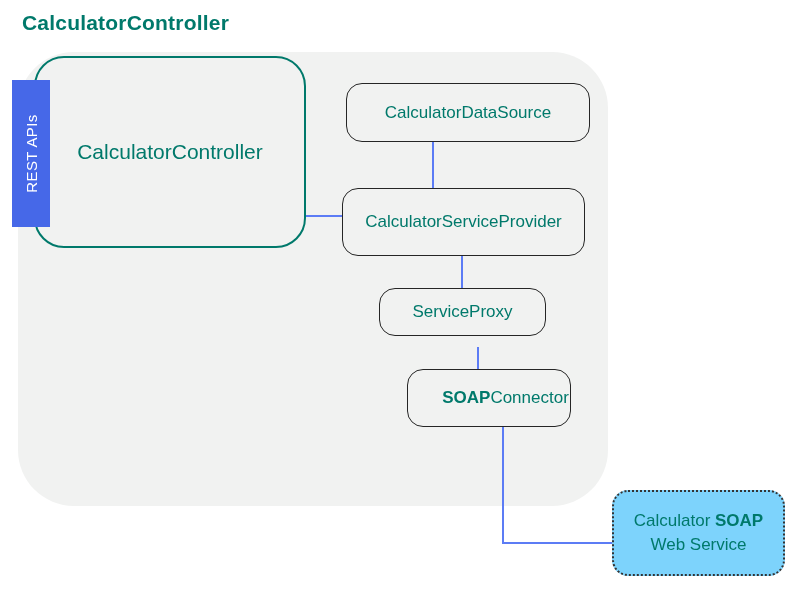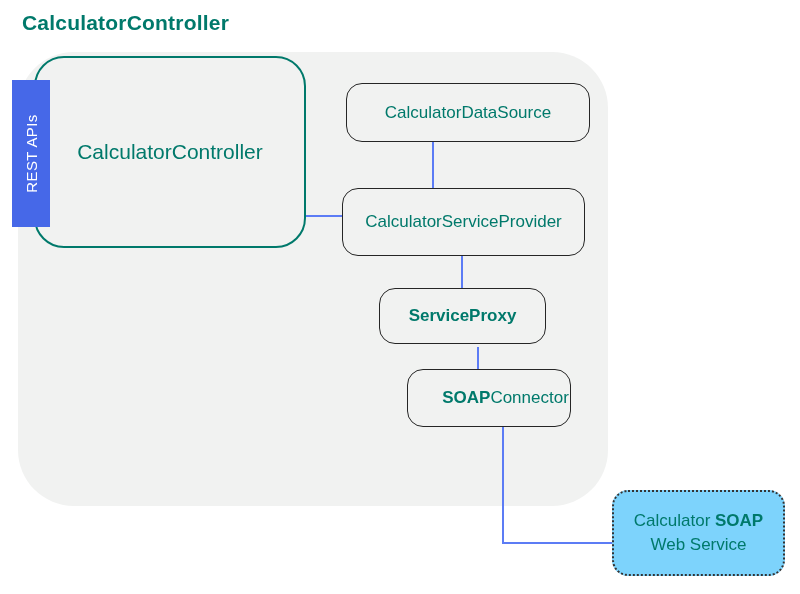--- a/index.html
+++ b/index.html
@@ -33,21 +33,21 @@
     left:34px;top:56px;width:272px;height:192px;border-radius:30px;
     border:2.5px solid var(--teal);background:var(--gray-fill);
     font-size:21px;font-weight:400;
   }
   .small-node{
     border:1.5px solid var(--box-border);background:var(--gray-fill);
     border-radius:16px;font-size:17px;font-weight:500;
   }
   #node-datasource{left:346px;top:83px;width:244px;height:59px;}
   #node-provider{left:342px;top:188px;width:243px;height:68px;}
-  #node-proxy{left:379px;top:288px;width:167px;height:56px;font-weight:bold;}
+  #node-proxy{left:379px;top:288px;width:167px;height:48px;}
   #node-soapconnector{left:407px;top:369px;width:164px;height:58px;padding-left:33px;}
   #node-webservice{
     left:612px;top:490px;width:173px;height:86px;border-radius:16px;
     border:2px dotted var(--dotted-border);background:#7dd3fc;
     font-size:17px;font-weight:500;line-height:1.4;z-index:2;
     display:flex;align-items:center;justify-content:center;text-align:center;
     color:var(--teal);
   }
   .bold-part{font-weight:700;}
   #rest-badge{

